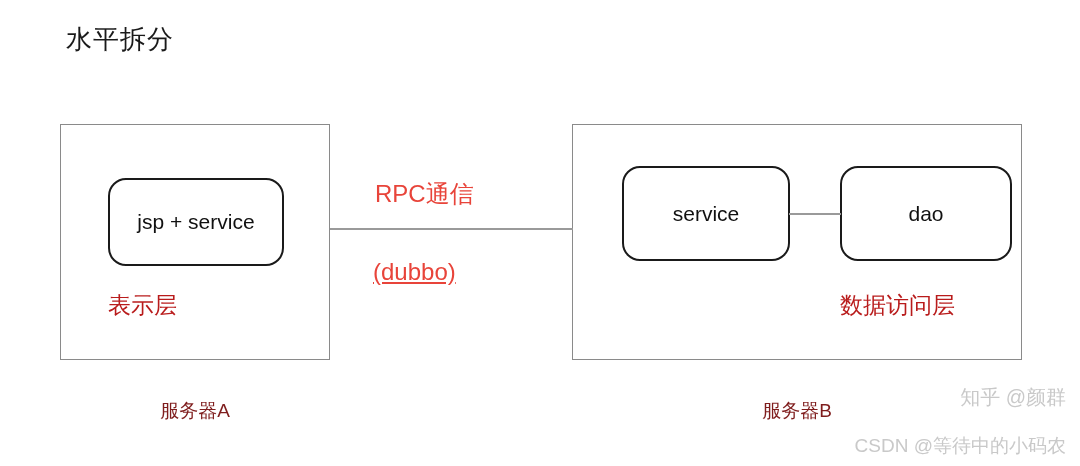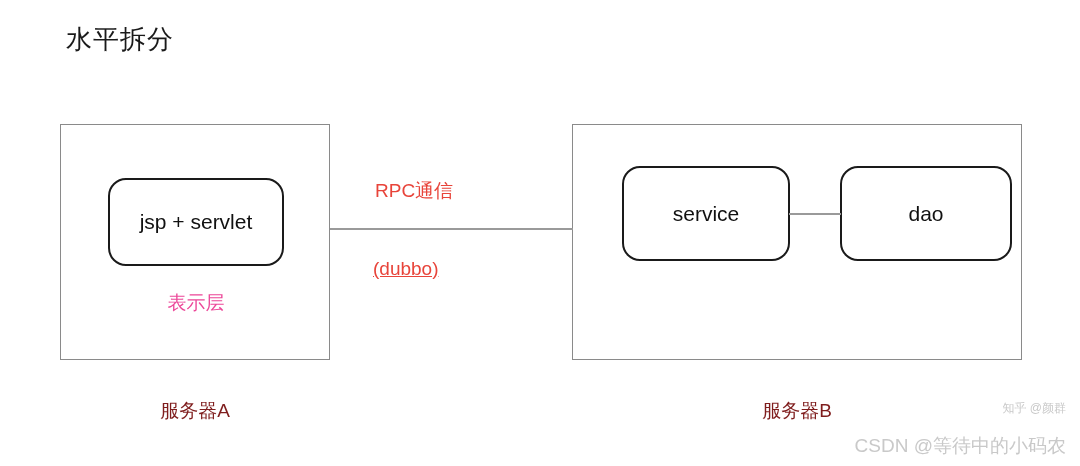--- a/index.html
+++ b/index.html
@@ -68,23 +68,23 @@
     height: 95px;
   }
   #dao-node {
     left: 840px;
     top: 166px;
     width: 172px;
     height: 95px;
   }
   .layer-label {
     position: absolute;
-    font-size: 19px;
-    color: #ec4899;
-    text-align: center;
+    font-size: 23px;
+    color: #b91c1c;
+    text-align: left;
     white-space: nowrap;
   }
   #presentation-layer-label {
     left: 108px;
     top: 290px;
     width: 176px;
   }
   #business-layer-label {
     left: 618px;
     top: 290px;
@@ -123,77 +123,78 @@
     width: 243px;
   }
   #service-dao-connector {
     left: 789px;
     top: 213px;
     width: 52px;
   }
   .rpc-text {
     position: absolute;
     color: #e8443a;
-    font-size: 19px;
+    font-size: 24px;
     white-space: nowrap;
   }
   #rpc-label {
     left: 375px;
     top: 178px;
   }
   #dubbo-label {
     left: 373px;
     top: 258px;
     text-decoration: underline;
   }
   .watermark {
     position: absolute;
     white-space: nowrap;
     color: #c9c9c9;
   }
   #watermark-top {
     right: 14px;
-    top: 400px;
-    font-size: 12px;
+    top: 384px;
+    font-size: 20px;
     text-align: right;
   }
   #watermark-bottom {
     right: 14px;
     top: 433px;
     font-size: 19px;
   }
 </style>
 </head>
 <body>
 
 <div id="canvas">
 
   <div class="title">水平拆分</div>
 
   <div class="server-box" id="server-a-box"></div>
 
   <div class="rounded-node" id="jsp-servlet-node">
-    <span>jsp + servlet</span>
+    <span>jsp + service</span>
   </div>
 
   <div class="layer-label" id="presentation-layer-label">表示层</div>
 
   <div class="server-label" id="server-a-label">服务器A</div>
 
   <div class="server-box" id="server-b-box"></div>
 
   <div class="rounded-node" id="dao-node">
     <span>dao</span>
   </div>
 
   <div class="rounded-node" id="service-node">
     <span>service</span>
   </div>
 
 
+  <div class="layer-label" id="data-layer-label">数据访问层</div>
 
   <div class="server-label" id="server-b-label">服务器B</div>
 
   <div class="connector" id="rpc-connector"></div>
   <div class="connector" id="service-dao-connector"></div>
 
   <div class="rpc-text" id="rpc-label">RPC通信</div>
   <div class="rpc-text" id="dubbo-label">(dubbo)</div>
 
   <div class="watermark" id="watermark-top">知乎 @颜群</div>

